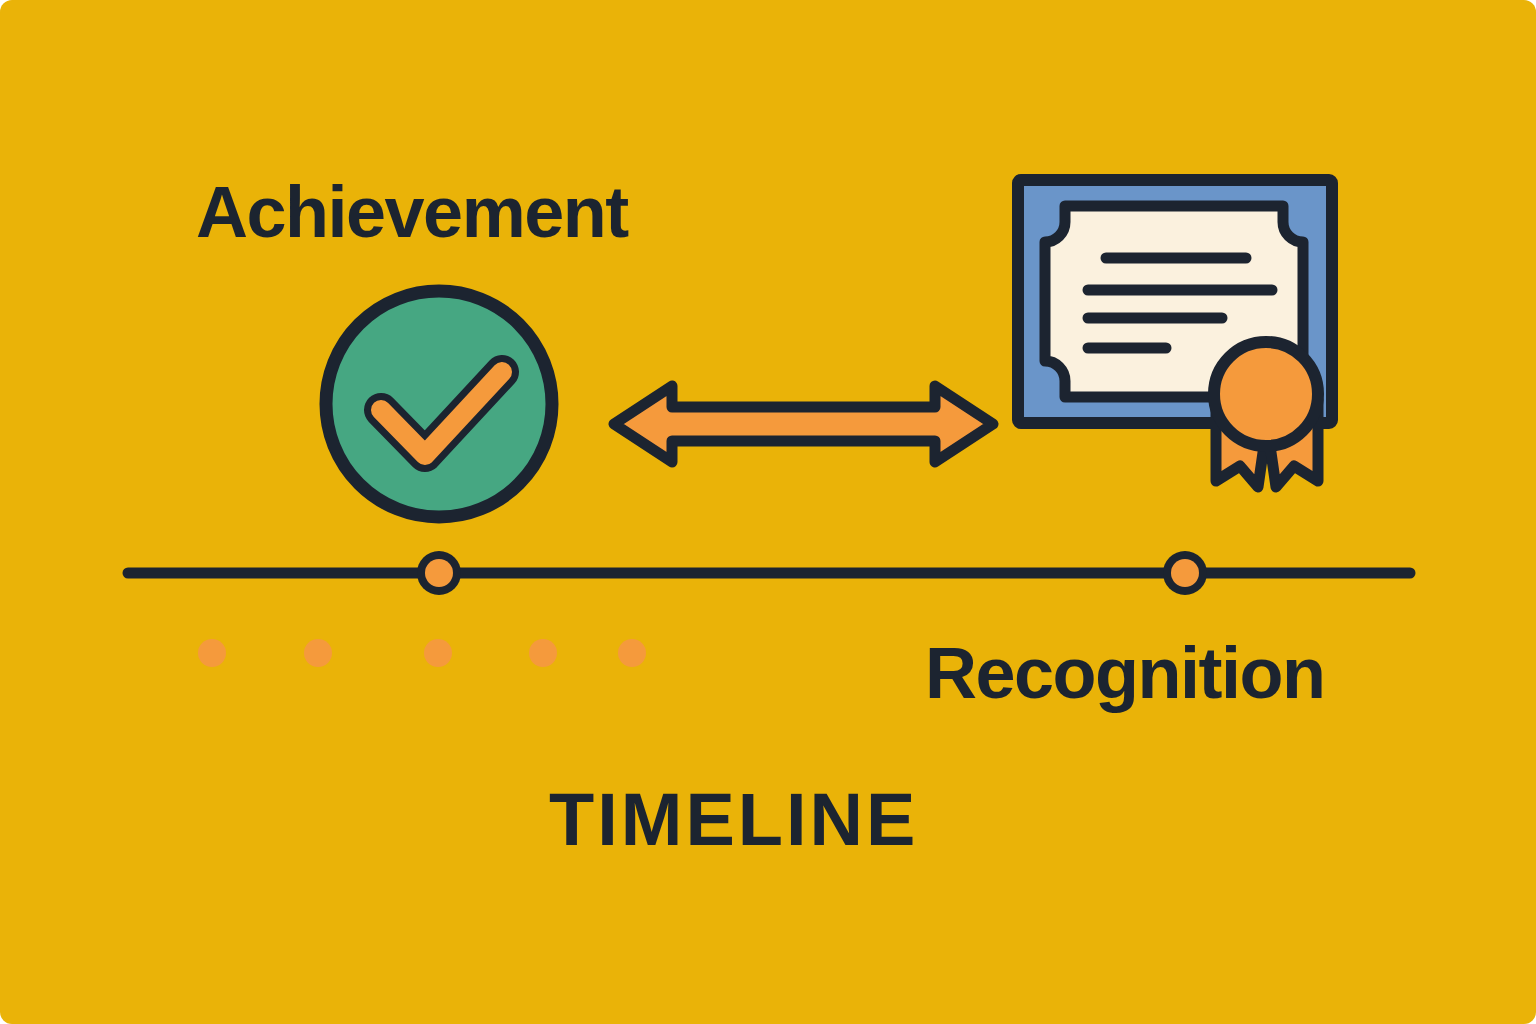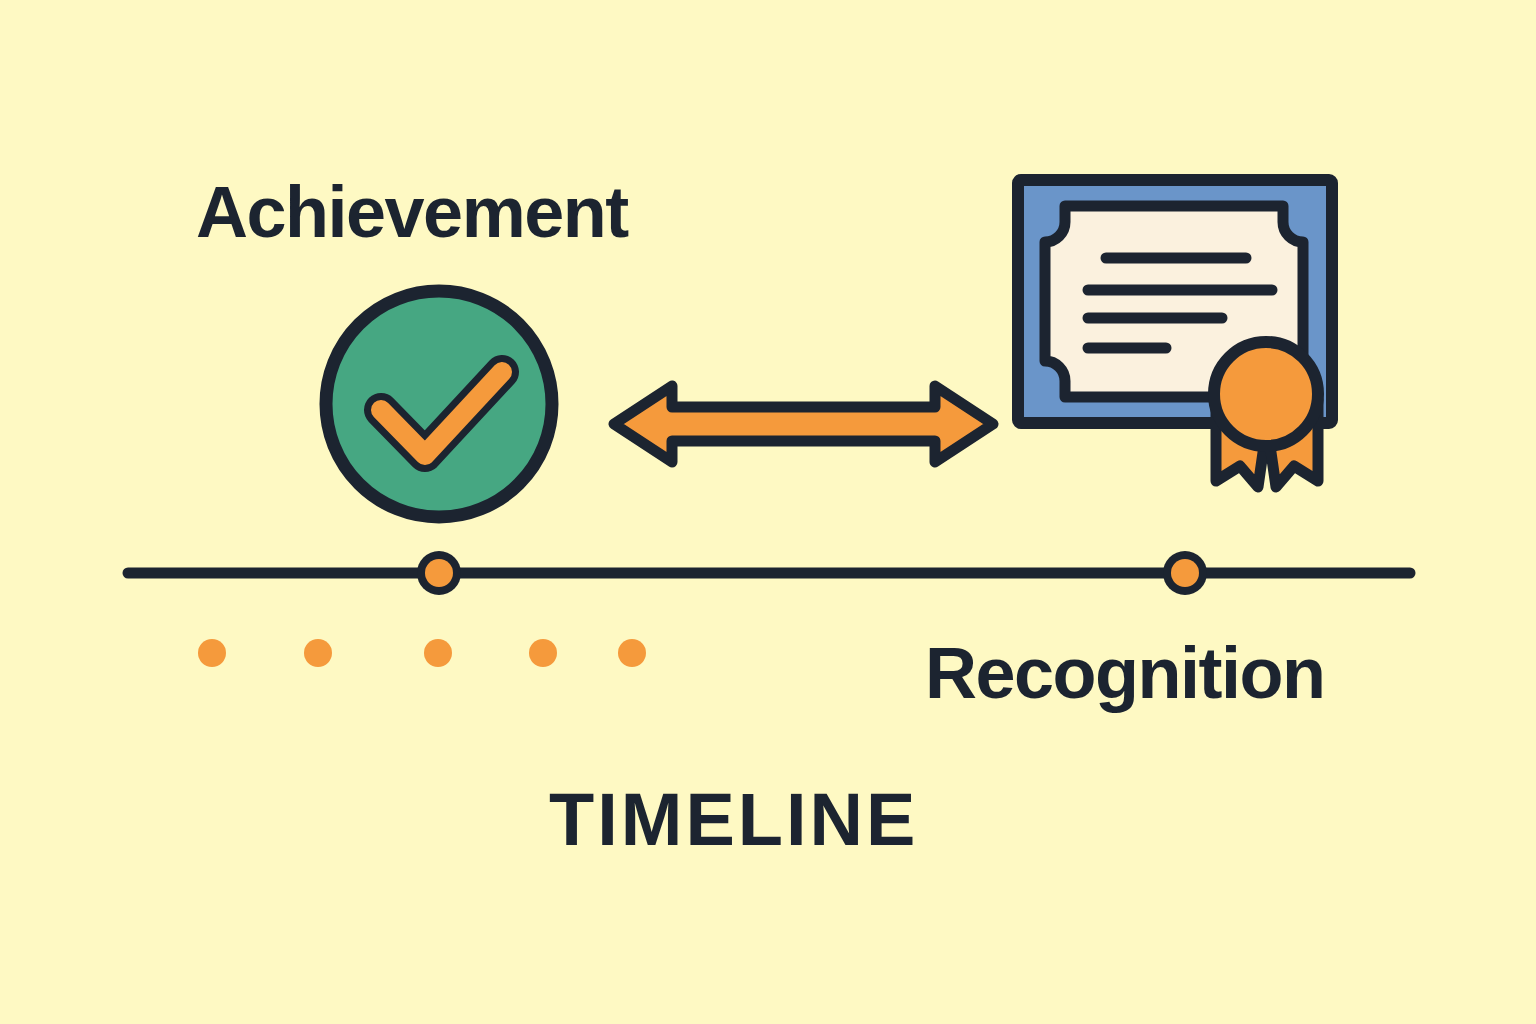--- a/index.html
+++ b/index.html
@@ -9,21 +9,22 @@
   body {
     width: 1536px;
     height: 1024px;
     overflow: hidden;
     font-family: "Liberation Sans", sans-serif;
   }
   #stage {
     position: relative;
     width: 1536px;
     height: 1024px;
-    background: #fef9c3;
+    background: #eab308;
+    border-radius: 12px;
   }
   #scene {
     position: absolute;
     inset: 0;
     width: 1536px;
     height: 1024px;
     display: block;
   }
   .lbl {
     position: absolute;

